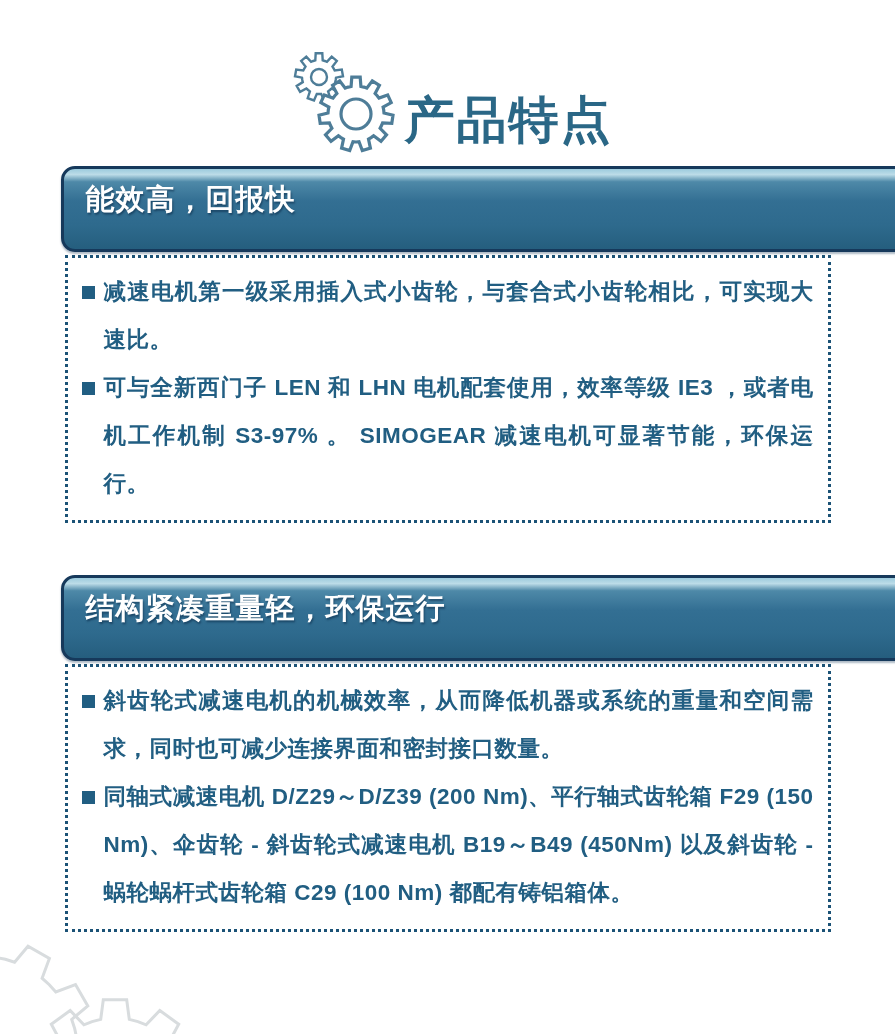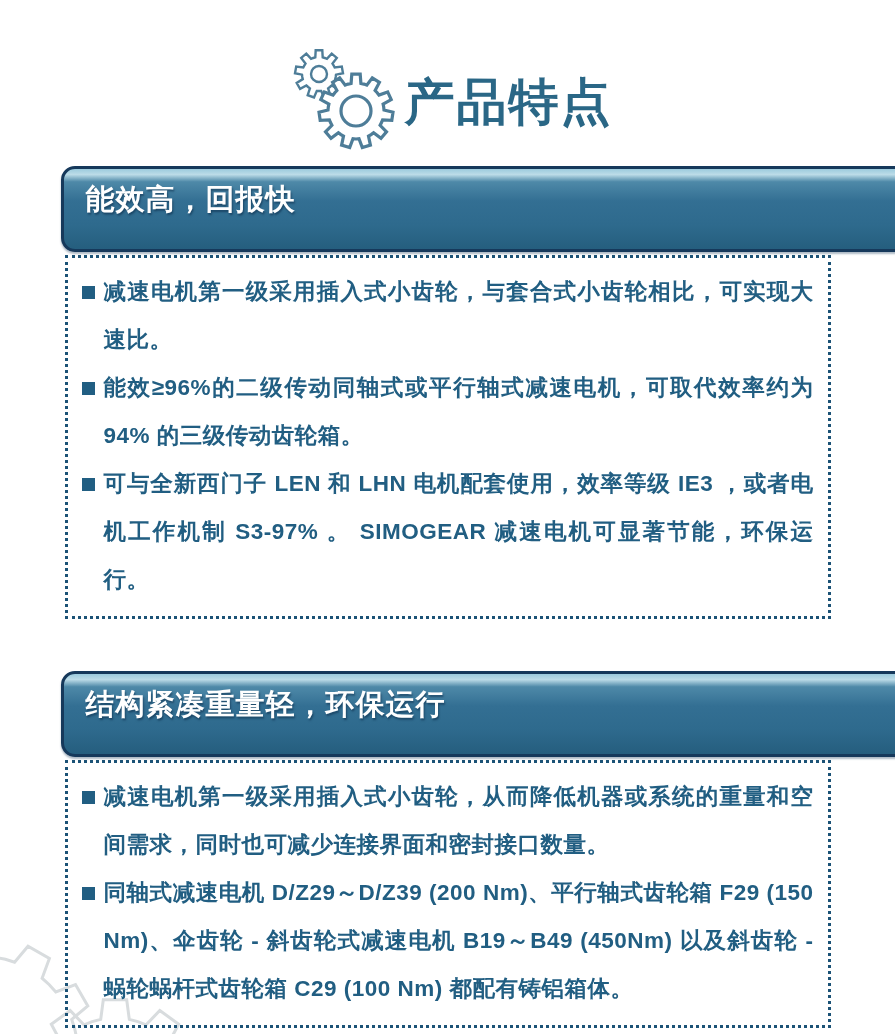--- a/index.html
+++ b/index.html
@@ -14,21 +14,21 @@
   
   .watermark{
     position:absolute;left:0;bottom:0;z-index:0;
     pointer-events:none;
   }
   
   .title-row{
     position:relative;z-index:1;
     margin:50px 0 0 0;
     height:104px;
-    display:flex;align-items:center;justify-content:center;
+    display:flex;align-items:flex-end;justify-content:center;
   }
   .title-gears{flex:0 0 auto;margin-top:-6px;}
   .page-title{
     margin:0;
     font-size:50px;font-weight:bold;
     color:#2A6786;
     letter-spacing:2px;
   }
   
   .content{position:relative;z-index:1;width:774px;margin:0 auto;}
@@ -105,37 +105,33 @@
       <div class="section-bar">
         <span class="section-title">能效高，回报快</span>
       </div>
       <div class="bullet-box">
         <div class="bullet-item">
           <span class="bullet-sq"></span>
           <p class="bullet-text">减速电机第一级采用插入式小齿轮，与套合式小齿轮相比，可实现大速比。</p>
         </div>
         <div class="bullet-item">
           <span class="bullet-sq"></span>
-          <p class="bullet-text">能效≥96%的二级传动同轴式或平行轴式减速电机，可取代效率约为 94% 的三级传动齿轮箱。</p>
-        </div>
-        <div class="bullet-item">
-          <span class="bullet-sq"></span>
           <p class="bullet-text">可与全新西门子 LEN 和 LHN 电机配套使用，效率等级 IE3 ，或者电机工作机制 S3-97% 。 SIMOGEAR 减速电机可显著节能，环保运行。</p>
         </div>
       </div>
     </div>
 
     <div class="section">
       <div class="section-bar">
         <span class="section-title">结构紧凑重量轻，环保运行</span>
       </div>
       <div class="bullet-box">
         <div class="bullet-item">
           <span class="bullet-sq"></span>
-          <p class="bullet-text">减速电机第一级采用插入式小齿轮，从而降低机器或系统的重量和空间需求，同时也可减少连接界面和密封接口数量。</p>
+          <p class="bullet-text">斜齿轮式减速电机的机械效率，从而降低机器或系统的重量和空间需求，同时也可减少连接界面和密封接口数量。</p>
         </div>
         <div class="bullet-item">
           <span class="bullet-sq"></span>
           <p class="bullet-text">同轴式减速电机 D/Z29～D/Z39 (200 Nm)、平行轴式齿轮箱 F29 (150 Nm)、伞齿轮 - 斜齿轮式减速电机 B19～B49 (450Nm) 以及斜齿轮 - 蜗轮蜗杆式齿轮箱 C29 (100 Nm) 都配有铸铝箱体。</p>
         </div>
       </div>
     </div>
 
   </div>
 </div>

